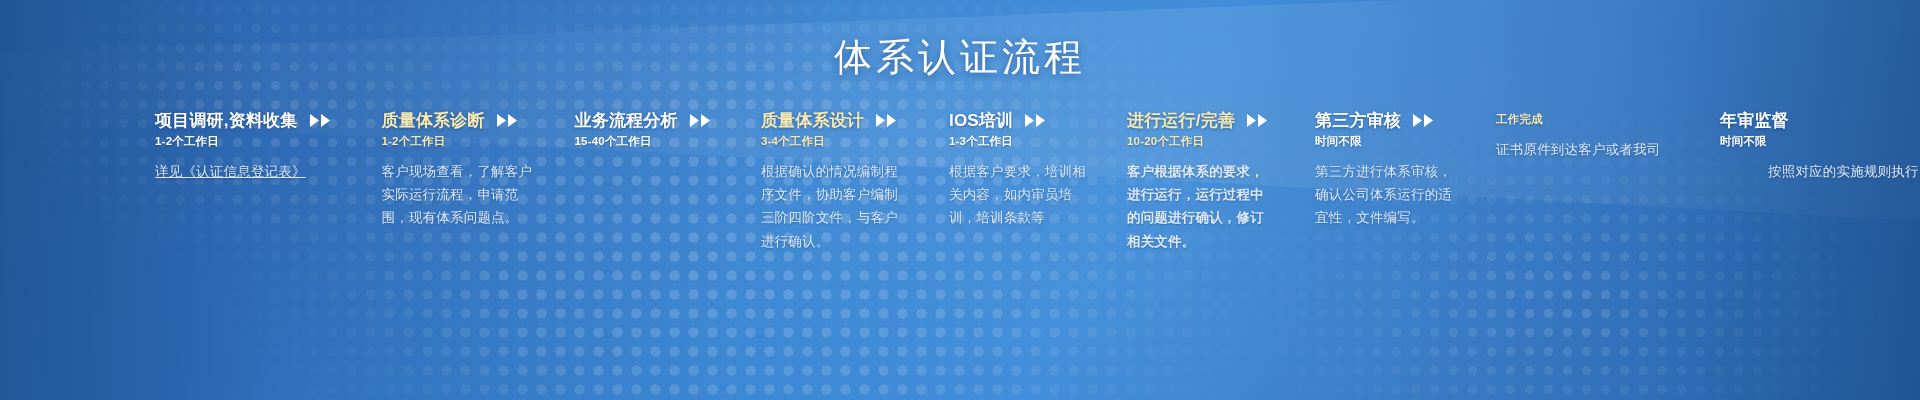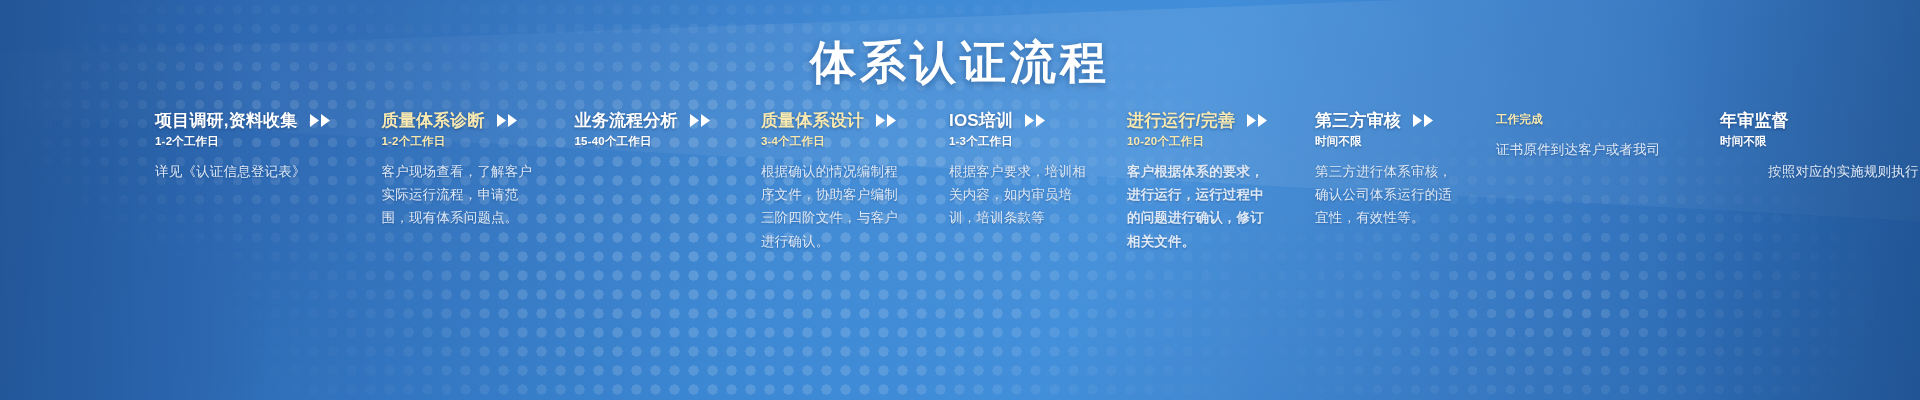--- a/index.html
+++ b/index.html
@@ -48,21 +48,21 @@
   }
   
   .vignette{
     position:absolute;inset:0;pointer-events:none;
     background:radial-gradient(ellipse 1250px 520px at 52% 45%, rgba(255,255,255,.05) 0%, rgba(255,255,255,0) 62%),
                linear-gradient(90deg, rgba(12,50,100,.30) 0%, rgba(12,50,100,0) 14%, rgba(12,50,100,0) 86%, rgba(12,50,100,.28) 100%);
   }
 
   .title{
     position:absolute;top:32px;left:0;width:1920px;text-align:center;
-    font-size:46px;font-weight:bold;color:#ffffff;letter-spacing:4px;
+    font-size:38px;font-weight:normal;color:#ffffff;letter-spacing:4px;
     text-shadow:0 2px 7px rgba(10,45,95,.45);
     z-index:6;
   }
 
   .steps{
     position:absolute;top:112px;left:0;width:1920px;height:270px;
     display:flex;align-items:flex-start;z-index:6;gap:34px;
   }
   .step{position:relative;padding-right:4px;box-sizing:border-box;}
   .step-head{
@@ -92,21 +92,21 @@
   
   .w1{width:225px;margin-left:155px;}
   .w2{width:185px;}
   .w3{width:178px;}
   .w4{width:180px;}
   .w5{width:160px;}
   .w6{width:180px;}
   .w7{width:162px;}
   .w8{width:222px;}
   .w9{width:200px;}
-  .d1{width:160px;}
+  .d1{width:160px;text-decoration:underline;}
   .d2{width:155px;}
   .d3{width:150px;}
   .d4{width:150px;}
   .d5{width:140px;}
   .d6{width:150px;font-weight:bold;}
   .d7{width:143px;}
   .d8{width:175px;font-family:Liberation Serif, serif;}
   .d9{width:170px;margin-left:48px;}
 </style>
 </head>
@@ -211,21 +211,21 @@
       <div class="step-head">
         <span class="step-title">第三方审核</span>
         <span class="arrow">
           <svg width="22" height="13" viewBox="0 0 22 13">
               <polygon points="0,0 9,6.5 0,13" fill="currentColor"></polygon>
               <polygon points="11,0 20,6.5 11,13" fill="currentColor"></polygon>
             </svg>
         </span>
       </div>
       <div class="step-dur">时间不限</div>
-      <div class="step-desc d7">第三方进行体系审核，确认公司体系运行的适宜性，有效性等。</div>
+      <div class="step-desc d7">第三方进行体系审核，确认公司体系运行的适宜性，文件编写。</div>
     </div>
 
     <div class="step w8 gold">
       <div class="step-dur">工作完成</div>
       <div class="step-desc d8">证书原件到达客户或者我司</div>
     </div>
 
     <div class="step w9">
       <div class="step-head">
         <span class="step-title">年审监督</span>

